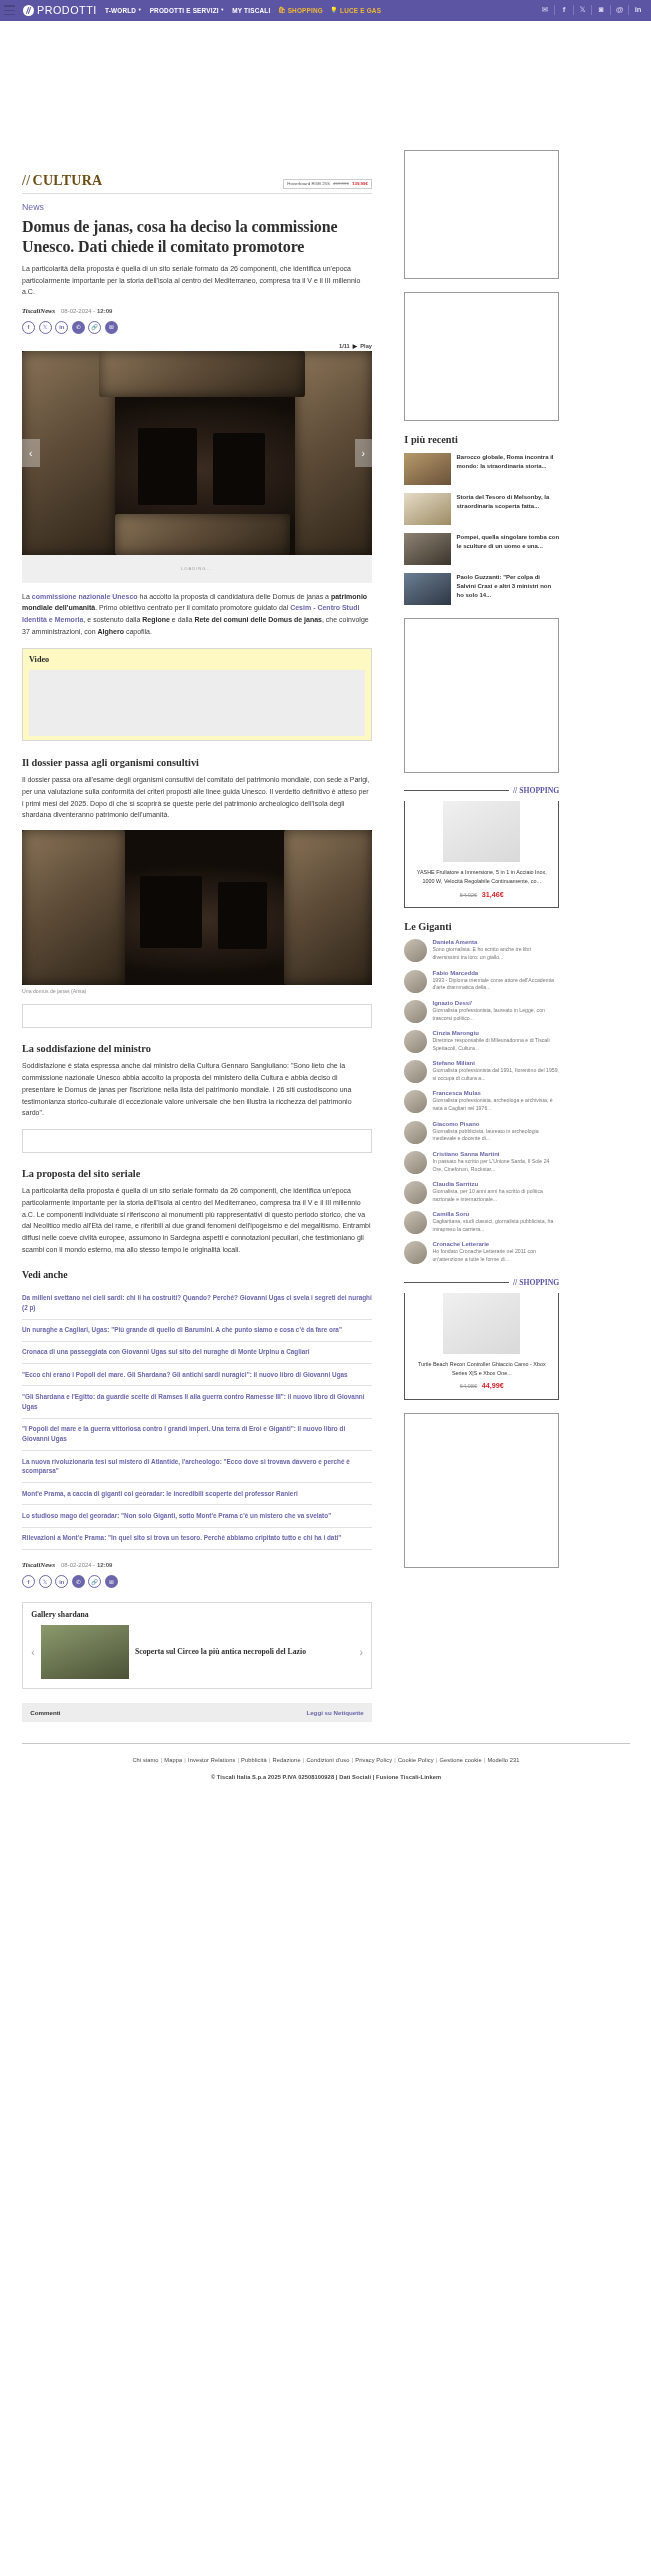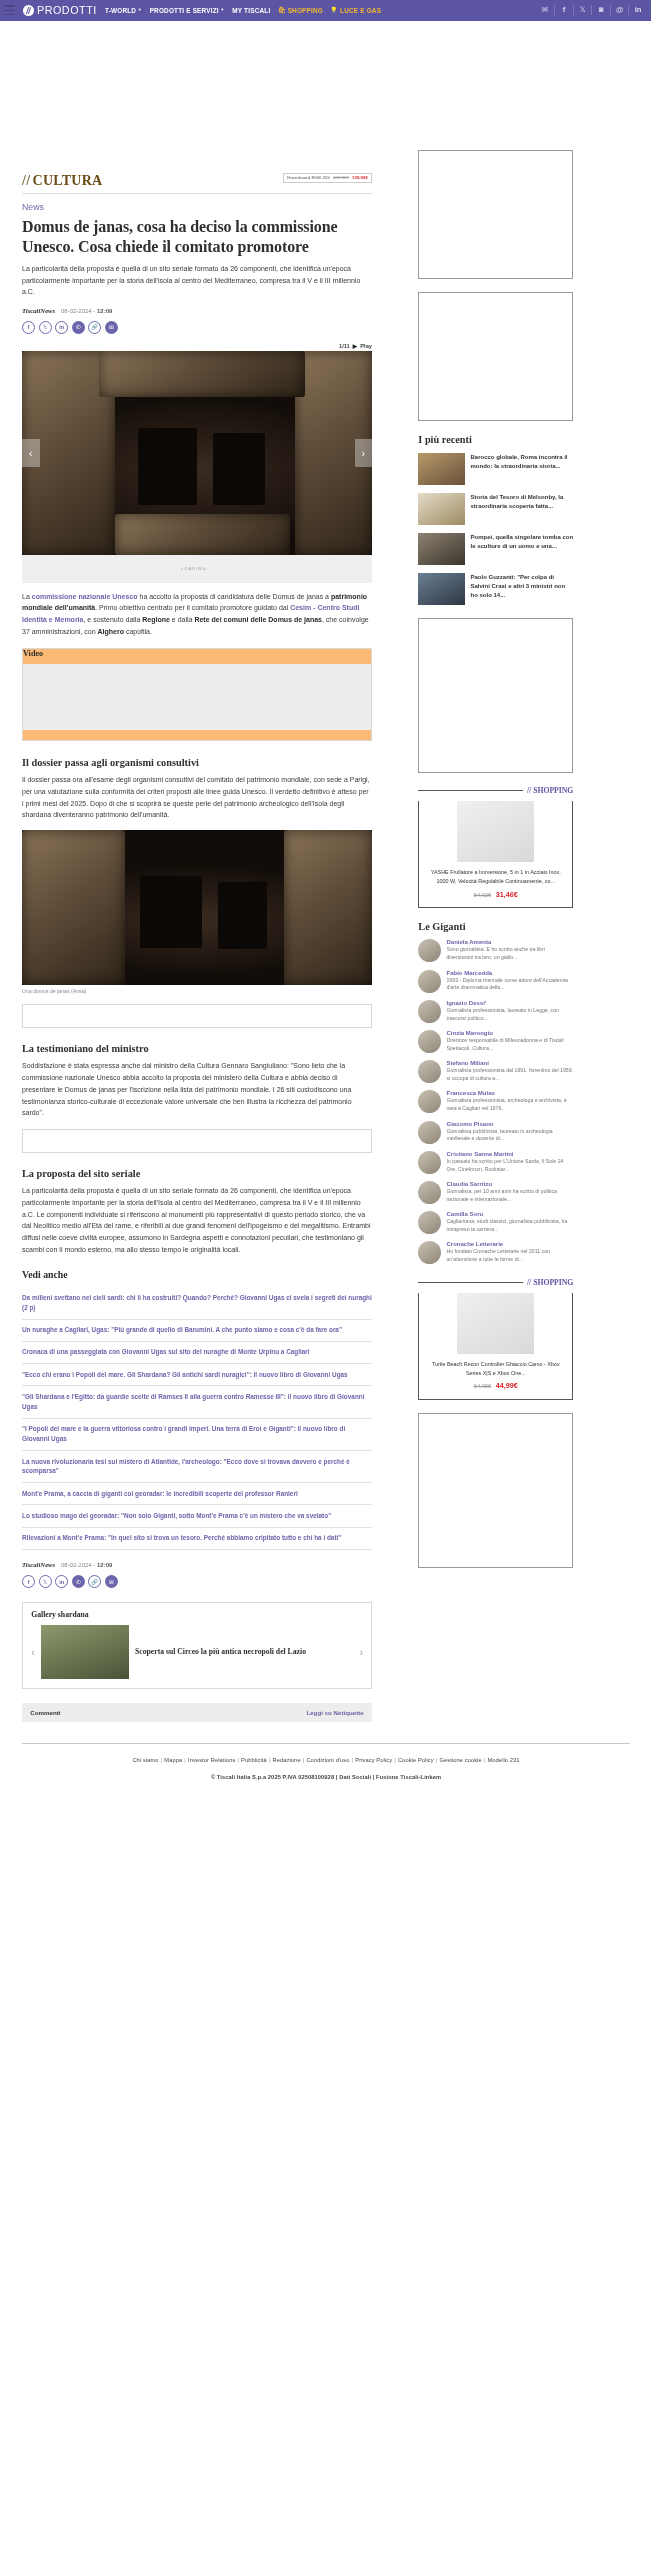--- a/index.html
+++ b/index.html
@@ -55,25 +55,25 @@
     width: 18.5px; text-align: center; font-size: 7.7px; color: #dcd9f0;
     border-left: 0.5px solid #7d77bb; line-height: 10.3px; cursor: pointer;
   }
   .topbar-right .sic:first-child { border-left: none; }
 
   
   .page { width: 652px; padding: 0 0 0 0; }
   .ad-strip { height: 129px; background: #fff; }
   .container { width: 608px; margin: 0 auto; display: flex; gap: 11.3px; }
   .main-col { width: 350px; }
-  .side-col { width: 155px; margin-left: 35px; }
+  .side-col { width: 155px; margin-left: 21px; }
 
   
   .section-head {
-    display: flex; align-items: flex-start; justify-content: space-between;
+    display: flex; align-items: flex-end; justify-content: space-between;
     margin-top: 23px;
     gap: 9px;
   }
   .sec-title {
     font-family: "Liberation Serif", serif;
     font-size: 14px; font-weight: 700; color: #6b4d13; letter-spacing: 0.3px;
   }
   .sec-title .slashes { color: #7a6034; margin-right: 2.1px; }
   .ad-label-box {
     display: flex; align-items: center; gap: 3.1px; font-size: 4.4px;
@@ -147,22 +147,22 @@
   }
 
   .caption-link {
     margin: 8.2px 0 0; font-size: 7px; line-height: 1.65; color: #3a3a3a;
   }
   .caption-link a { color: #6b66ab; font-weight: 700; }
   .caption-link b { color: #2b2b2b; }
 
   
   .video-box {
-    margin-top: 11.3px; border: 0.5px solid #d8d8d8; padding: 0;
-    height: 93px; background: #fdba74;
+    margin-top: 11.3px; border: 0.5px solid #d8d8d8; padding: 6px;
+    height: 93px; background: #fef9c3;
   }
   .video-box .vt { font-family: "Liberation Serif", serif; font-size: 8.2px; font-weight: 700; }
   .video-inner { background: #ededed; height: 66px; margin-top: 5.2px; }
 
   h2.subhead {
     font-family: "Liberation Serif", serif;
     font-size: 10.3px; font-weight: 700; margin: 15.5px 0 6.2px; color: #2f2f2f;
   }
   p.body { font-size: 7px; line-height: 1.68; color: #3a3a3a; margin-bottom: 6.2px; }
 
@@ -304,21 +304,21 @@
         </div>
         <div class="ad-label-box">
           <span>Hoverboard RGB 25S</span>
           <span class="strike">459,99€</span>
           <span class="redp">139,99€</span>
         </div>
       </div>
       <hr class="hr-thin">
 
       <div class="kicker">News</div>
-      <h1 class="headline">Domus de janas, cosa ha deciso la commissione Unesco. Cosa chiede il comitato promotore</h1>
+      <h1 class="headline">Domus de janas, cosa ha deciso la commissione Unesco. Dati chiede il comitato promotore</h1>
       <p class="standfirst">La particolarità della proposta è quella di un sito seriale formato da 26 componenti, che identifica un'epoca particolarmente importante per la storia dell'isola al centro del Mediterraneo, compresa tra il V e il III millennio a.C.</p>
 
       <div class="byline">
         <span class="author">TiscaliNews</span>
         <span>08-02-2024</span>
         <span> - </span>
         <span class="time">12:09</span>
       </div>
 
       <div class="share-row">
@@ -371,21 +371,21 @@
         <div class="cave" style="position:absolute;inset:0;"></div>
         <div class="cave-rock" style="left:0;top:0;width:103px;height:155px;"></div>
         <div class="cave-rock" style="right:0;top:0;width:88px;height:155px;"></div>
         <div class="cave-dark" style="left:118px;top:46px;width:62px;height:72px;border-radius:2.1px;"></div>
         <div class="cave-dark" style="left:196px;top:52px;width:49px;height:67px;border-radius:2.1px;"></div>
       </div>
       <div class="photo-credit">Una domus de janas (Ansa)</div>
 
       <div class="empty-box"></div>
 
-      <h2 class="subhead">La testimoniano del ministro</h2>
+      <h2 class="subhead">La soddisfazione del ministro</h2>
       <p class="body">Soddisfazione è stata espressa anche dal ministro della Cultura Gennaro Sangiuliano: "Sono lieto che la commissione nazionale Unesco abbia accolto la proposta del ministero della Cultura e abbia deciso di presentare le Domus de janas per l'iscrizione nella lista del patrimonio mondiale. I 26 siti custodiscono una testimonianza storico-culturale di eccezionale valore universale che ben illustra la ricchezza del patrimonio sardo".</p>
 
       <div class="empty-box"></div>
 
       <h2 class="subhead">La proposta del sito seriale</h2>
       <p class="body">La particolarità della proposta è quella di un sito seriale formato da 26 componenti, che identifica un'epoca particolarmente importante per la storia dell'Isola al centro del Mediterraneo, compresa tra il V e il III millennio a.C. Le componenti individuate si riferiscono ai monumenti più rappresentativi di questo periodo storico, che va dal Neolitico medio all'Età del rame, e riferibili ai due grandi fenomeni dell'ipogeismo e del megalitismo. Entrambi diffusi nelle coeve civiltà europee, assumono in Sardegna aspetti e connotazioni peculiari, che testimoniano gli scambi con il mondo esterno, ma allo stesso tempo le originalità locali.</p>
 
       <h3 class="vedi">Vedi anche</h3>
       <ul class="vedi-list">
         <li>

